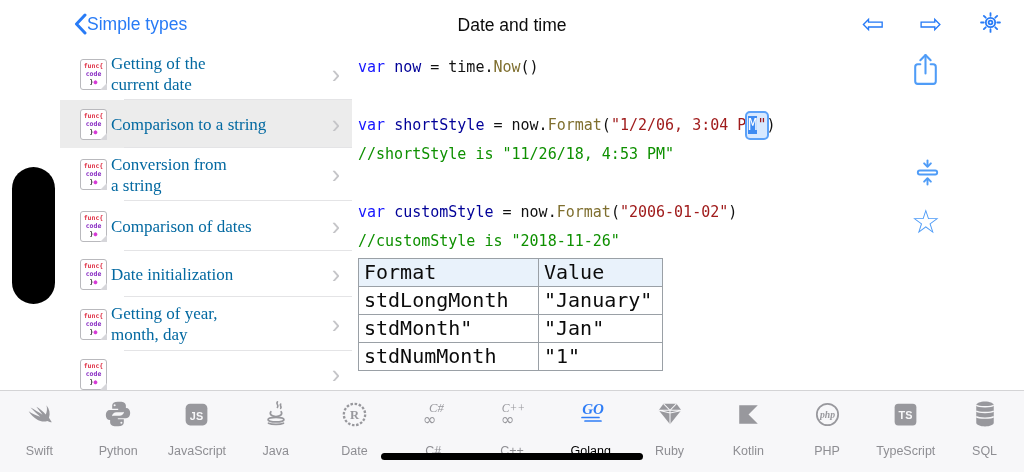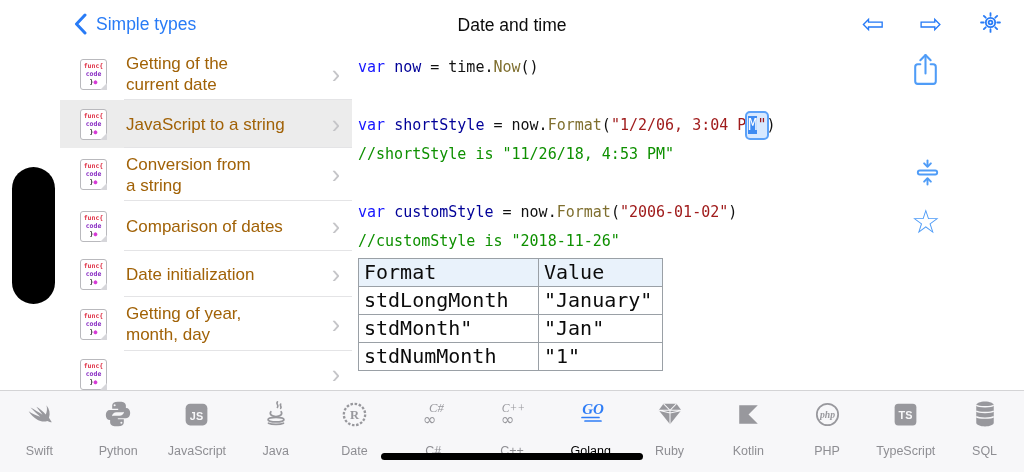--- a/index.html
+++ b/index.html
@@ -1,34 +1,34 @@
 <!DOCTYPE html>
 <html><head>
 <meta charset="utf-8">
 <style>
   html,body{margin:0;padding:0;background:#fff;}
   .screen{position:relative;width:1024px;height:472px;overflow:hidden;background:#fff;
           font-family:"Liberation Sans",sans-serif;color:#111;}
 
   
   .navbar{position:absolute;top:0;left:0;right:0;height:48px;background:#fff;}
-  .nav-back{position:absolute;left:74px;top:0;height:48px;display:flex;align-items:center;gap:9px;
+  .nav-back{position:absolute;left:74px;top:0;height:48px;display:flex;align-items:center;
             color:#287bf6;font-size:17.5px;cursor:pointer;}
   .nav-title{position:absolute;left:50%;top:0;transform:translateX(-50%);line-height:50px;
              font-size:17.5px;font-weight:normal;color:#0b0b0b;white-space:nowrap;}
   .nav-actions{position:absolute;right:20px;top:0;height:48px;display:flex;align-items:center;gap:35px;
                color:#287bf6;}
   .nav-arrow{font-size:27px;line-height:1;cursor:pointer;}
 
   
   .sidebar{position:absolute;left:60px;top:48px;width:292px;bottom:82px;background:#fff;overflow:hidden;}
-  .srow{position:relative;display:flex;align-items:center;gap:19px;padding-left:20px;box-sizing:border-box;}
+  .srow{position:relative;display:flex;align-items:center;gap:4px;padding-left:20px;box-sizing:border-box;}
   .srow.sel{background:#ececec;}
   .srow::after{content:"";position:absolute;left:64px;right:0;bottom:0;height:1px;background:#e4e4e6;}
-  .slabel{font-size:17px;line-height:21px;white-space:pre-line;color:#a16207;}
+  .slabel{font-size:17px;line-height:21px;white-space:pre-line;color:#0369a1;font-family:Liberation Serif, serif;}
   .schev{margin-left:auto;padding-right:12px;color:#c5c5c8;font-size:25px;line-height:1;}
   .doc{position:relative;width:27px;height:31px;flex:0 0 27px;background:#fff;border:1px solid #b9b9bd;
        border-radius:3px;box-sizing:border-box;font-family:"DejaVu Sans Mono",monospace;
        font-size:6.5px;font-weight:bold;line-height:8px;text-align:center;padding-top:2px;}
   .doc::after{content:"";position:absolute;right:-1px;bottom:-1px;width:0;height:0;
        border-left:7px solid transparent;border-bottom:7px solid #d6d6da;}
   .d1{color:#e03448;display:block;}
   .d2{color:#8a2fc4;display:block;}
   .d3{color:#333;display:block;}
   .ddot{color:#d63ad6;}
@@ -113,21 +113,21 @@
       <span class="slabel">Getting of the
 current date</span>
       <span class="schev">›</span>
     </div>
     <div class="srow sel" style="height:48px">
       <span class="doc">
           <span class="d1">func{</span>
           <span class="d2">code</span>
           <span class="d3"><span>}</span><span class="ddot">●</span></span>
         </span>
-      <span class="slabel">JavaScript to a string</span>
+      <span class="slabel">Comparison to a string</span>
       <span class="schev">›</span>
     </div>
     <div class="srow" style="height:53px">
       <span class="doc">
           <span class="d1">func{</span>
           <span class="d2">code</span>
           <span class="d3"><span>}</span><span class="ddot">●</span></span>
         </span>
       <span class="slabel">Conversion from
 a string</span>

